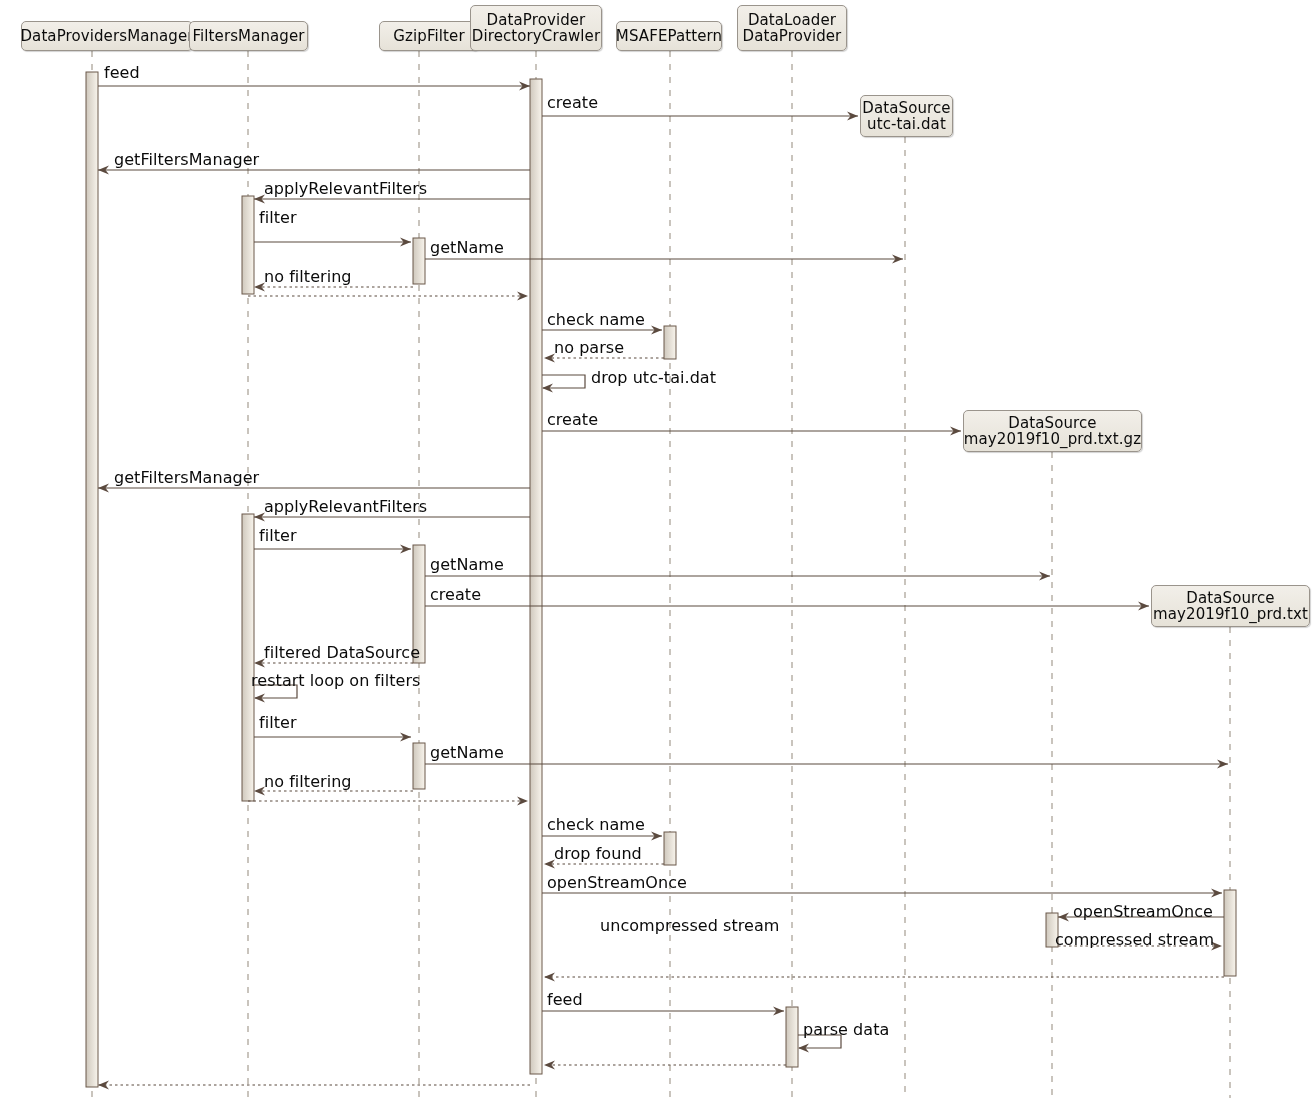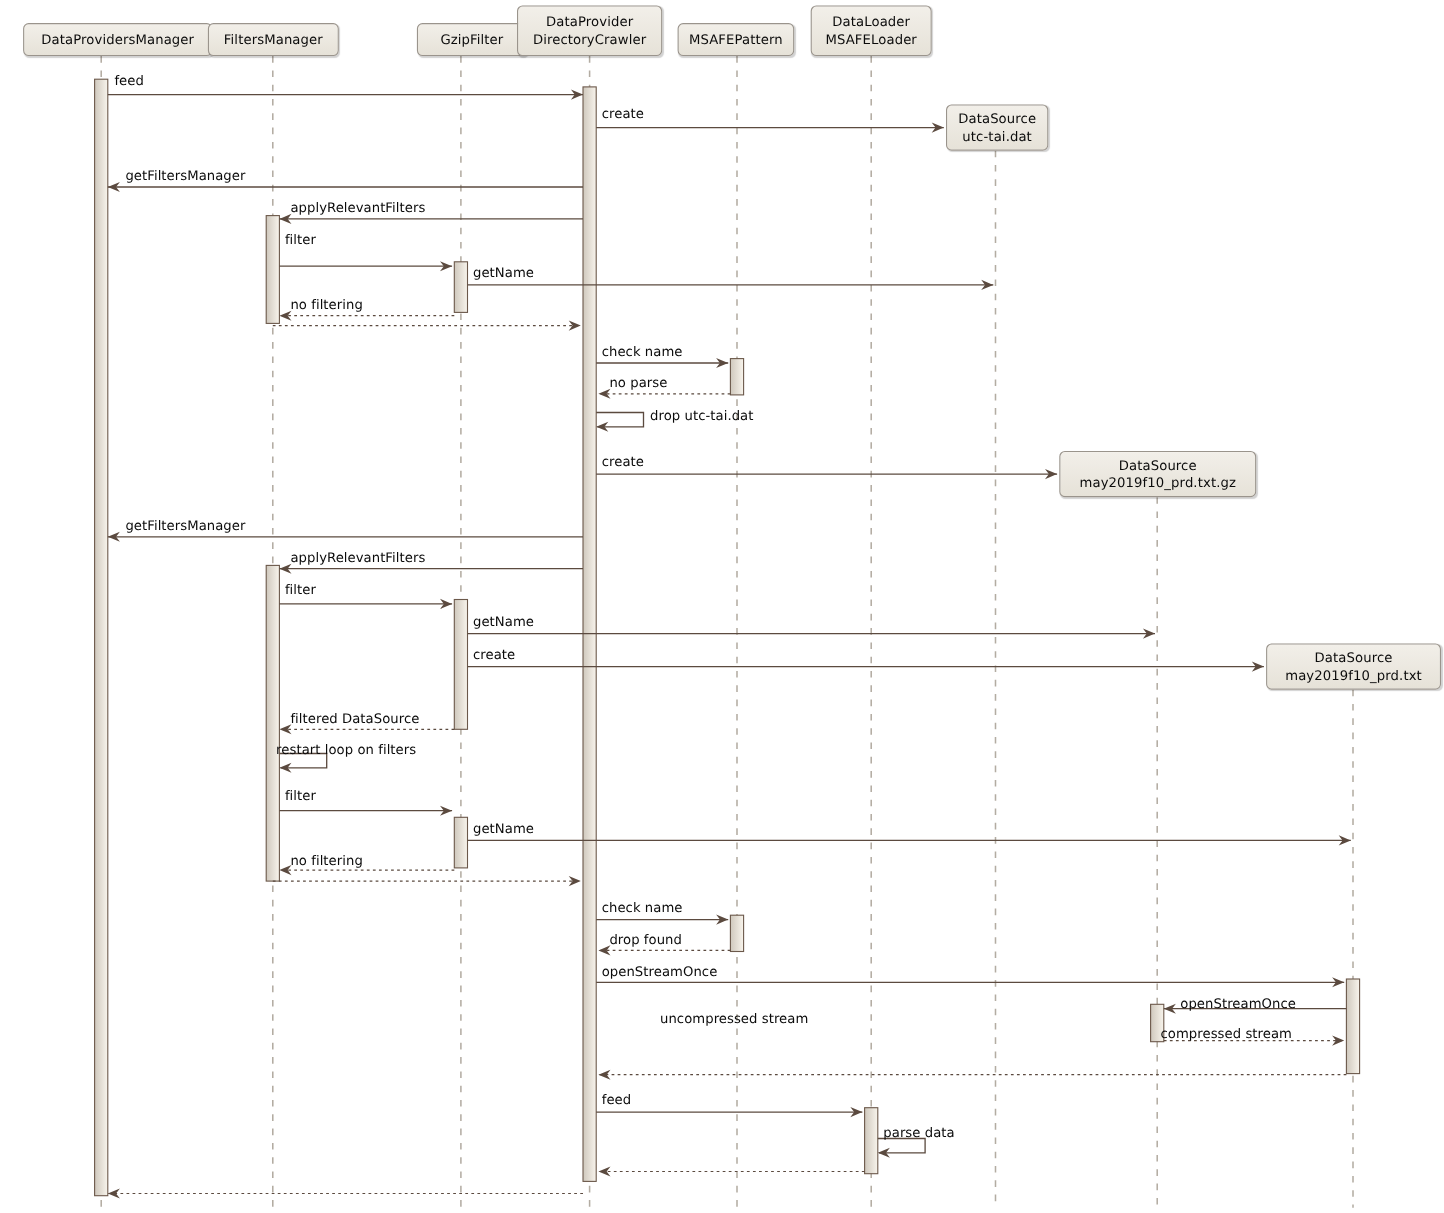--- a/index.html
+++ b/index.html
@@ -9,32 +9,32 @@
   #svgroot{position:absolute;left:0;top:0;width:1313px;height:1103px;}
 
   .pbox{
     position:absolute;
     box-sizing:border-box;
     border:1px solid #9a948c;
     border-radius:5px;
     background:linear-gradient(180deg,#f2efe9 0%,#e6e2d8 100%);
     box-shadow:1px 1px 1px rgba(0,0,0,0.18);
     color:#0b0b0b;
-    font-size:12px;
+    font-size:15px;
     line-height:16px;
     text-align:center;
     display:flex;
     align-items:center;
     justify-content:center;
     white-space:pre-line;
     letter-spacing:0.1px;
   }
   .msglabel{
     position:absolute;
-    font-size:12px;
+    font-size:16px;
     color:#0a0a0a;
     white-space:nowrap;
     line-height:14px;
     letter-spacing:0.05px;
   }
 </style>
 </head>
 <body>
 
 <div id="stage">
@@ -140,21 +140,21 @@
       </g>
   </svg>
   <div id="boxlayer">
       <div class="pbox" style="left: 21px; top: 21px; width: 172px; height: 30px;">DataProvidersManager</div>
       <div class="pbox" style="left: 189px; top: 21px; width: 119px; height: 30px;">FiltersManager</div>
       <div class="pbox" style="left: 379px; top: 21px; width: 100px; height: 30px;">GzipFilter</div>
       <div class="pbox" style="left: 470px; top: 5px; width: 132px; height: 46px;">DataProvider
 DirectoryCrawler</div>
       <div class="pbox" style="left: 616px; top: 21px; width: 106px; height: 30px;">MSAFEPattern</div>
       <div class="pbox" style="left: 737px; top: 5px; width: 110px; height: 46px;">DataLoader
-MSAFELoader</div>
+DataProvider</div>
       <div class="pbox" style="left: 860px; top: 95px; width: 93px; height: 42px;">DataSource
 utc-tai.dat</div>
       <div class="pbox" style="left: 963px; top: 410px; width: 179px; height: 42px;">DataSource
 may2019f10_prd.txt.gz</div>
       <div class="pbox" style="left: 1151px; top: 585px; width: 159px; height: 42px;">DataSource
 may2019f10_prd.txt</div>
     </div>
   <div id="labellayer">
       <div class="msglabel" style="left: 104px; top: 66px;">feed</div>
       <div class="msglabel" style="left: 547px; top: 96px;">create</div>

